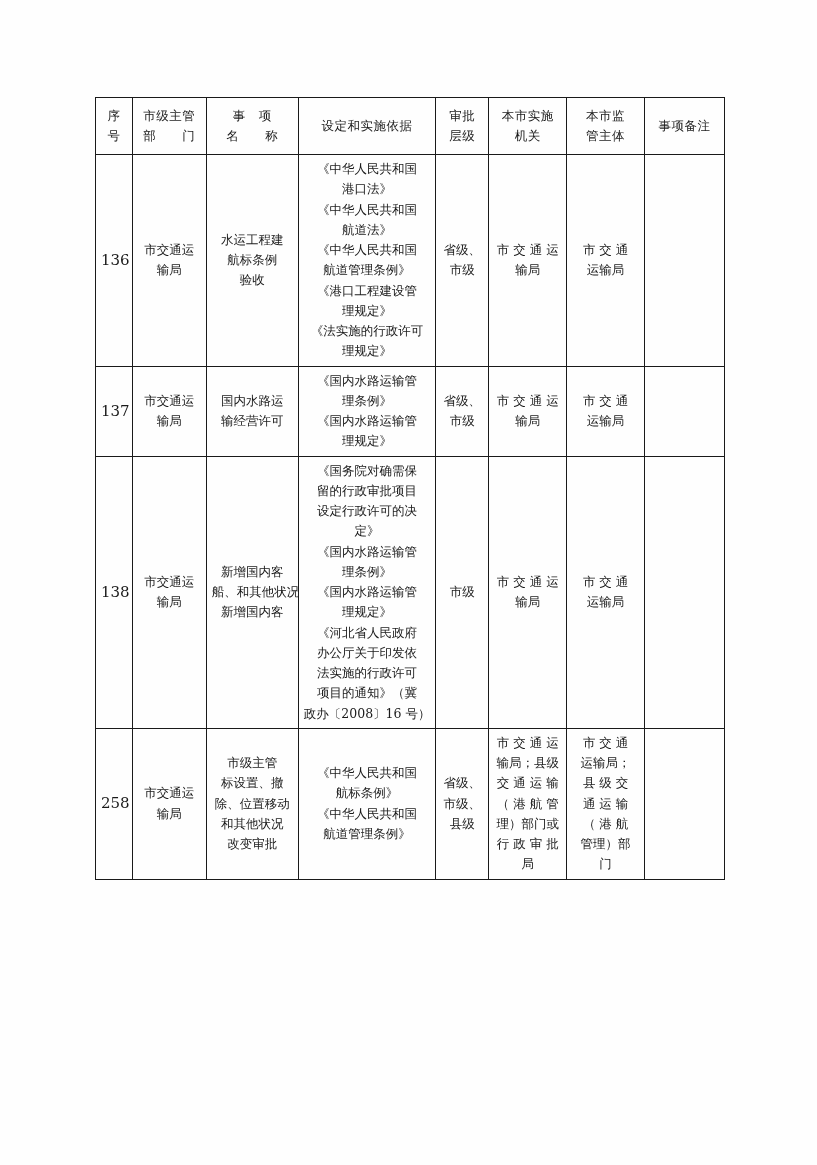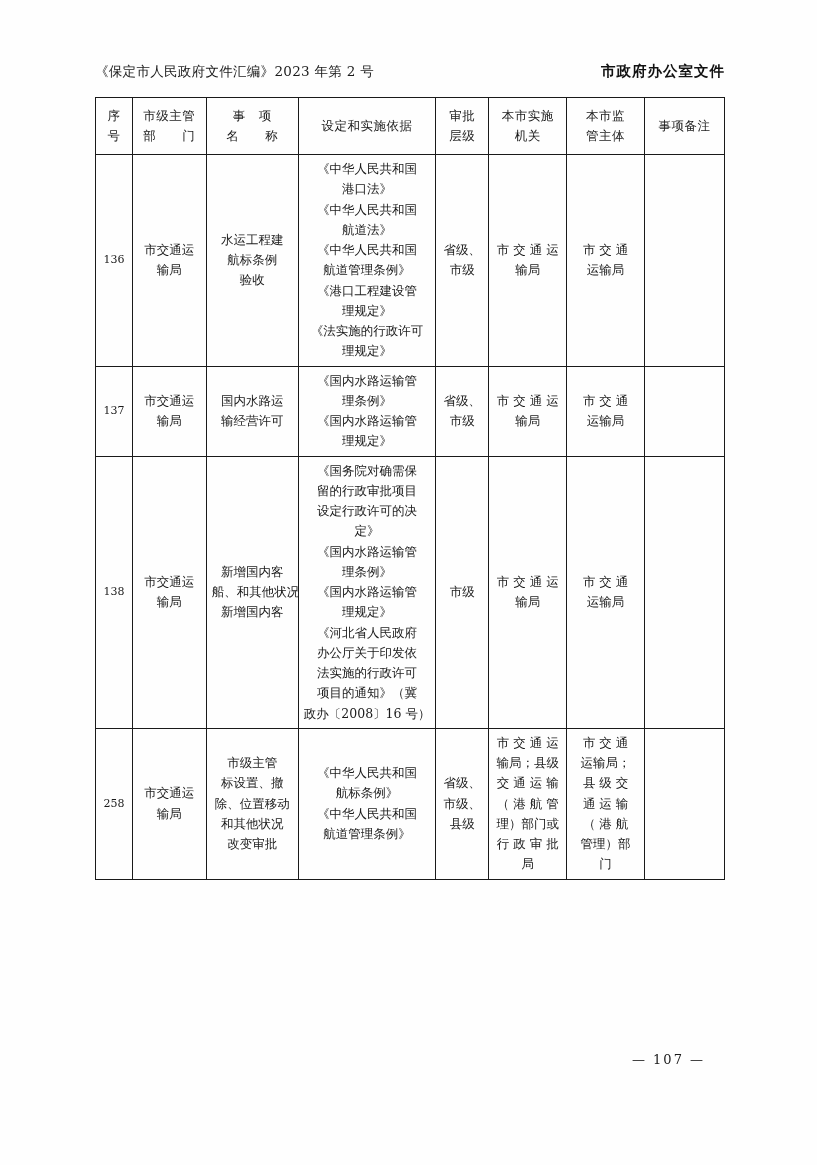--- a/index.html
+++ b/index.html
@@ -77,21 +77,21 @@
 
   .cell-lines {
     display: block;
   }
   .cell-lines .ln {
     display: block;
     white-space: nowrap;
   }
   .seq-cell {
     font-family: "DejaVu Serif", "Liberation Serif", serif;
-    font-size: 11px;
+    font-size: 15px;
   }
   .footer {
     position: absolute;
     left: 0;
     top: 1052px;
     width: 817px;
     text-align: center;
     font-size: 13px;
     font-family: "DejaVu Serif", "Liberation Serif", serif;
   }
@@ -99,24 +99,20 @@
     display: inline-block;
     margin-left: 520px;
     letter-spacing: 2px;
   }
 </style>
 </head>
 <body>
 
 <div class="page">
 
-  <div class="header">
-    <div class="header-left">《保定市人民政府文件汇编》2023 年第 2 号</div>
-    <div class="header-right">市政府办公室文件</div>
-  </div>
 
   <table class="doc-table">
     <colgroup>
       <col class="col-seq">
       <col class="col-dept">
       <col class="col-item">
       <col class="col-basis">
       <col class="col-level">
       <col class="col-impl">
       <col class="col-super">
@@ -375,17 +371,14 @@
               <span class="ln">门</span>
             </span>
           </td>
           <td>
             <span class="cell-lines"></span>
           </td>
         </tr>
       </tbody>
   </table>
 
-  <div class="footer">
-    <span class="pg">— 107 —</span>
-  </div>
 
 </div>
 
 </body></html>

